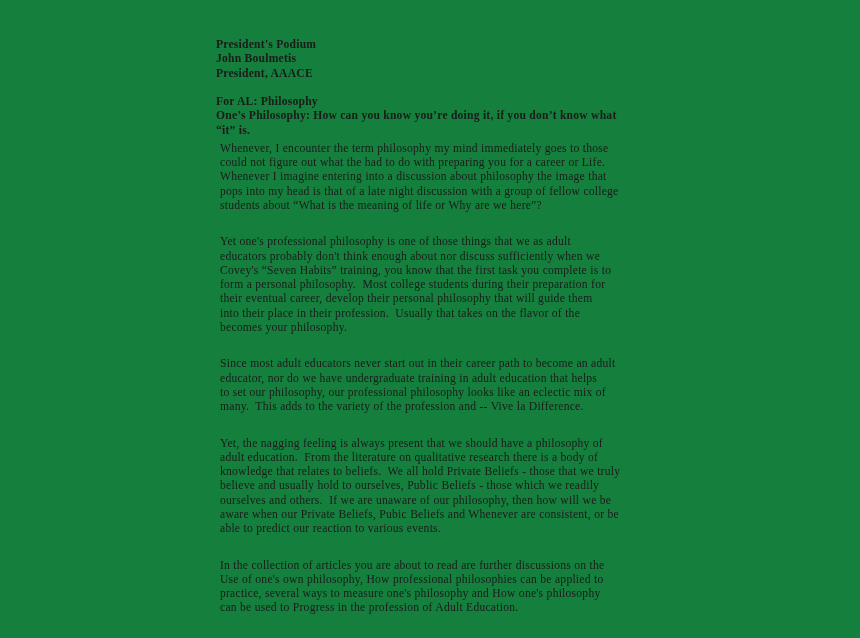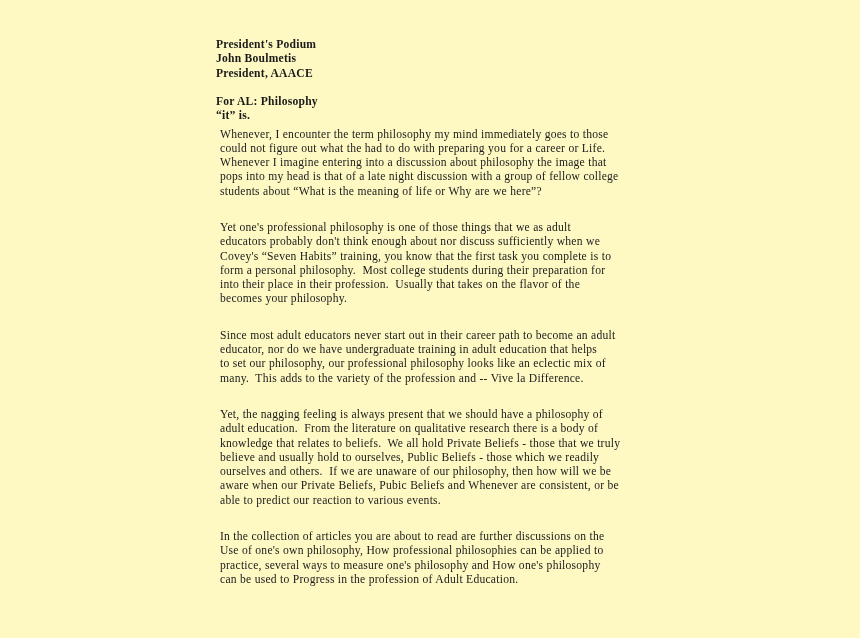--- a/index.html
+++ b/index.html
@@ -62,51 +62,53 @@
   }
 
   .para {
     margin: 4px;
     padding: 0;
   }
 </style>
 </head>
 <body style="background: rgb(245, 245, 245); color: rgb(26, 26, 26);">
 
-<div id="page" style="background: #fef9c3;">
+<div id="page" style="background: #15803d;">
   <div id="text-column">
 
     <div class="block">
       <div class="heading-line">President's Podium</div>
       <div class="heading-line">John Boulmetis</div>
       <div class="heading-line">President, AAACE</div>
     </div>
 
     <div class="blank-line">&nbsp;</div>
 
     <div class="block">
       <div class="heading-line">For AL: Philosophy</div>
+      <div class="heading-line">One’s Philosophy: How can you know you’re doing it, if you don’t know what</div>
       <div class="heading-line">“it” is.</div>
     </div>
 
     <div class="para">
       <div class="doc-line">Whenever, I encounter the term philosophy my mind immediately goes to those</div>
       <div class="doc-line">could not figure out what the had to do with preparing you for a career or Life.</div>
       <div class="doc-line">Whenever I imagine entering into a discussion about philosophy the image that</div>
       <div class="doc-line">pops into my head is that of a late night discussion with a group of fellow college</div>
       <div class="doc-line">students about “What is the meaning of life or Why are we here”?</div>
     </div>
 
     <div class="blank-line">&nbsp;</div>
 
     <div class="para">
       <div class="doc-line">Yet one's professional philosophy is one of those things that we as adult</div>
       <div class="doc-line">educators probably don't think enough about nor discuss sufficiently when we</div>
       <div class="doc-line">Covey's “Seven Habits” training, you know that the first task you complete is to</div>
       <div class="doc-line">form a personal philosophy.  Most college students during their preparation for</div>
+      <div class="doc-line">their eventual career, develop their personal philosophy that will guide them</div>
       <div class="doc-line">into their place in their profession.  Usually that takes on the flavor of the</div>
       <div class="doc-line">becomes your philosophy.</div>
     </div>
 
     <div class="blank-line">&nbsp;</div>
 
     <div class="para">
       <div class="doc-line">Since most adult educators never start out in their career path to become an adult</div>
       <div class="doc-line">educator, nor do we have undergraduate training in adult education that helps</div>
       <div class="doc-line">to set our philosophy, our professional philosophy looks like an eclectic mix of</div>

